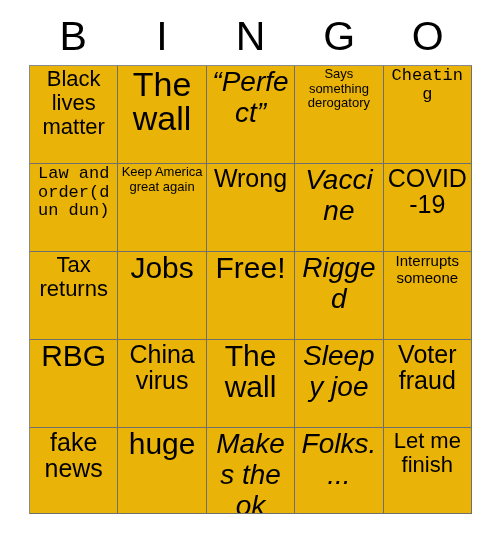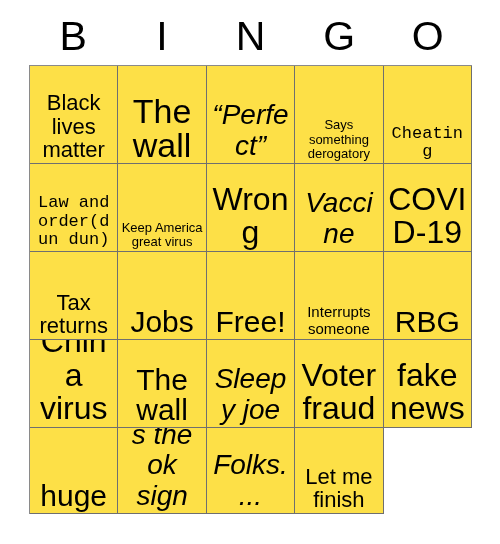--- a/index.html
+++ b/index.html
@@ -47,42 +47,42 @@
     grid-template-rows: 98px 88px 88px 88px 86px;
     border-top: 1px solid #8a8a8a;
     border-left: 1px solid #8a8a8a;
     box-sizing: border-box;
   }
   .bingo-cell {
     border-right: 1px solid #6f6f6f;
     border-bottom: 1px solid #6f6f6f;
     box-sizing: border-box;
     display: flex;
-    align-items: flex-end;
+    align-items: flex-start;
     justify-content: center;
     text-align: center;
     padding: 1px 3px;
     overflow: hidden;
-    background: #fde047;
+    background: #eab308;
   }
   .cell-text {
     display: block;
     width: 100%;
     line-height: 1.08;
     word-break: break-word;
     hyphens: none;
   }
 
   
   .fs-xs  .cell-text { font-size: 13px; line-height: 1.12; }
   .fs-s   .cell-text { font-size: 15px; line-height: 1.12; }
   .fs-sm  .cell-text { font-size: 17px; line-height: 1.1; font-family: Liberation Mono, monospace; }
   .fs-m   .cell-text { font-size: 28px; line-height: 1.1; font-style: italic; }
   .fs-ml  .cell-text { font-size: 22px; line-height: 1.08; }
-  .fs-l   .cell-text { font-size: 32px; line-height: 1.05; }
+  .fs-l   .cell-text { font-size: 25px; line-height: 1.05; }
   .fs-xl  .cell-text { font-size: 30px; line-height: 1.02; }
   .fs-xxl .cell-text { font-size: 34px; line-height: 1.0; }
 </style>
 </head>
 <body>
 
 <div id="bingo-card">
 
   <div id="bingo-header">
     <div class="header-letter">B</div>
@@ -107,40 +107,43 @@
         <span class="cell-text">Says something derogatory</span>
       </div>
     <div class="bingo-cell fs-sm">
         <span class="cell-text">Cheating</span>
       </div>
 
     <div class="bingo-cell fs-sm">
         <span class="cell-text">Law and order(dun dun)</span>
       </div>
     <div class="bingo-cell fs-xs">
-        <span class="cell-text">Keep America great virus</span>
+        <span class="cell-text">Keep America great again</span>
       </div>
     <div class="bingo-cell fs-l">
         <span class="cell-text">Wrong</span>
       </div>
     <div class="bingo-cell fs-m">
         <span class="cell-text">Vaccine</span>
       </div>
     <div class="bingo-cell fs-l">
         <span class="cell-text">COVID-19</span>
       </div>
 
     <div class="bingo-cell fs-ml">
         <span class="cell-text">Tax returns</span>
       </div>
     <div class="bingo-cell fs-xl">
         <span class="cell-text">Jobs</span>
       </div>
     <div class="bingo-cell fs-xl">
         <span class="cell-text">Free!</span>
+      </div>
+    <div class="bingo-cell fs-m">
+        <span class="cell-text">Rigged</span>
       </div>
     <div class="bingo-cell fs-s">
         <span class="cell-text">Interrupts someone</span>
       </div>
 
     <div class="bingo-cell fs-xl">
         <span class="cell-text">RBG</span>
       </div>
     <div class="bingo-cell fs-l">
         <span class="cell-text">China virus</span>

